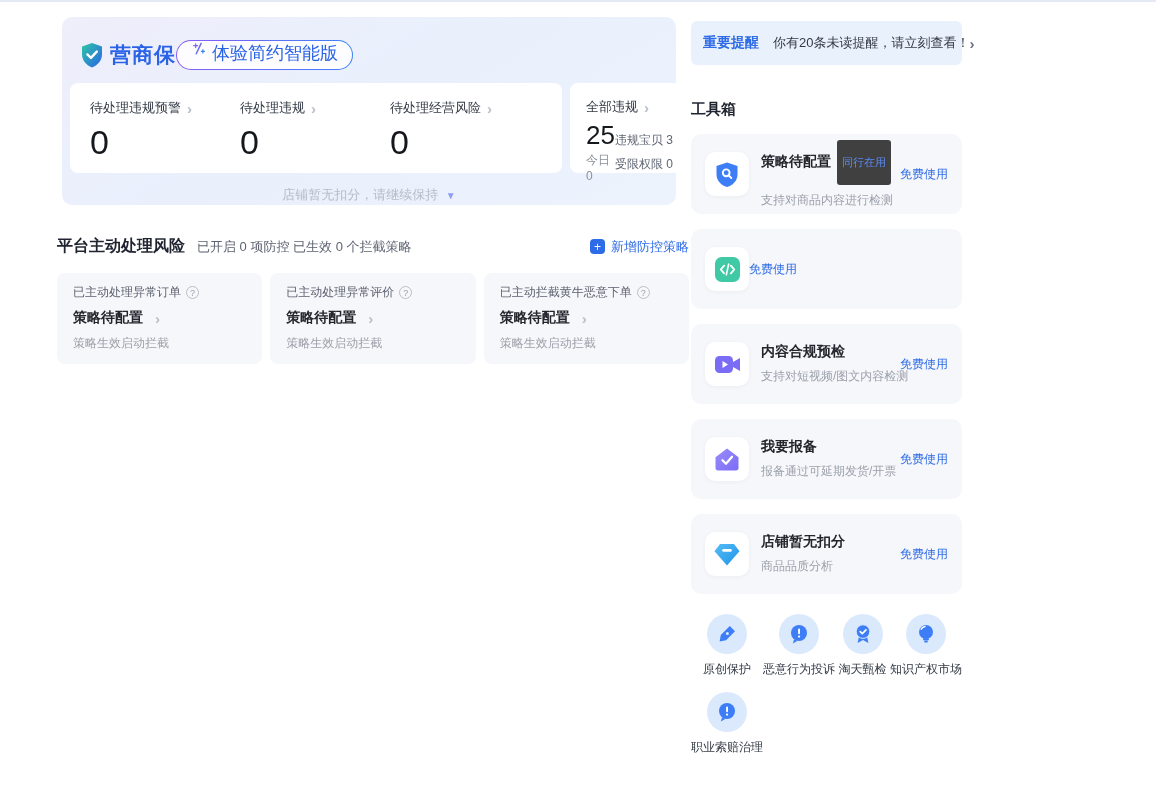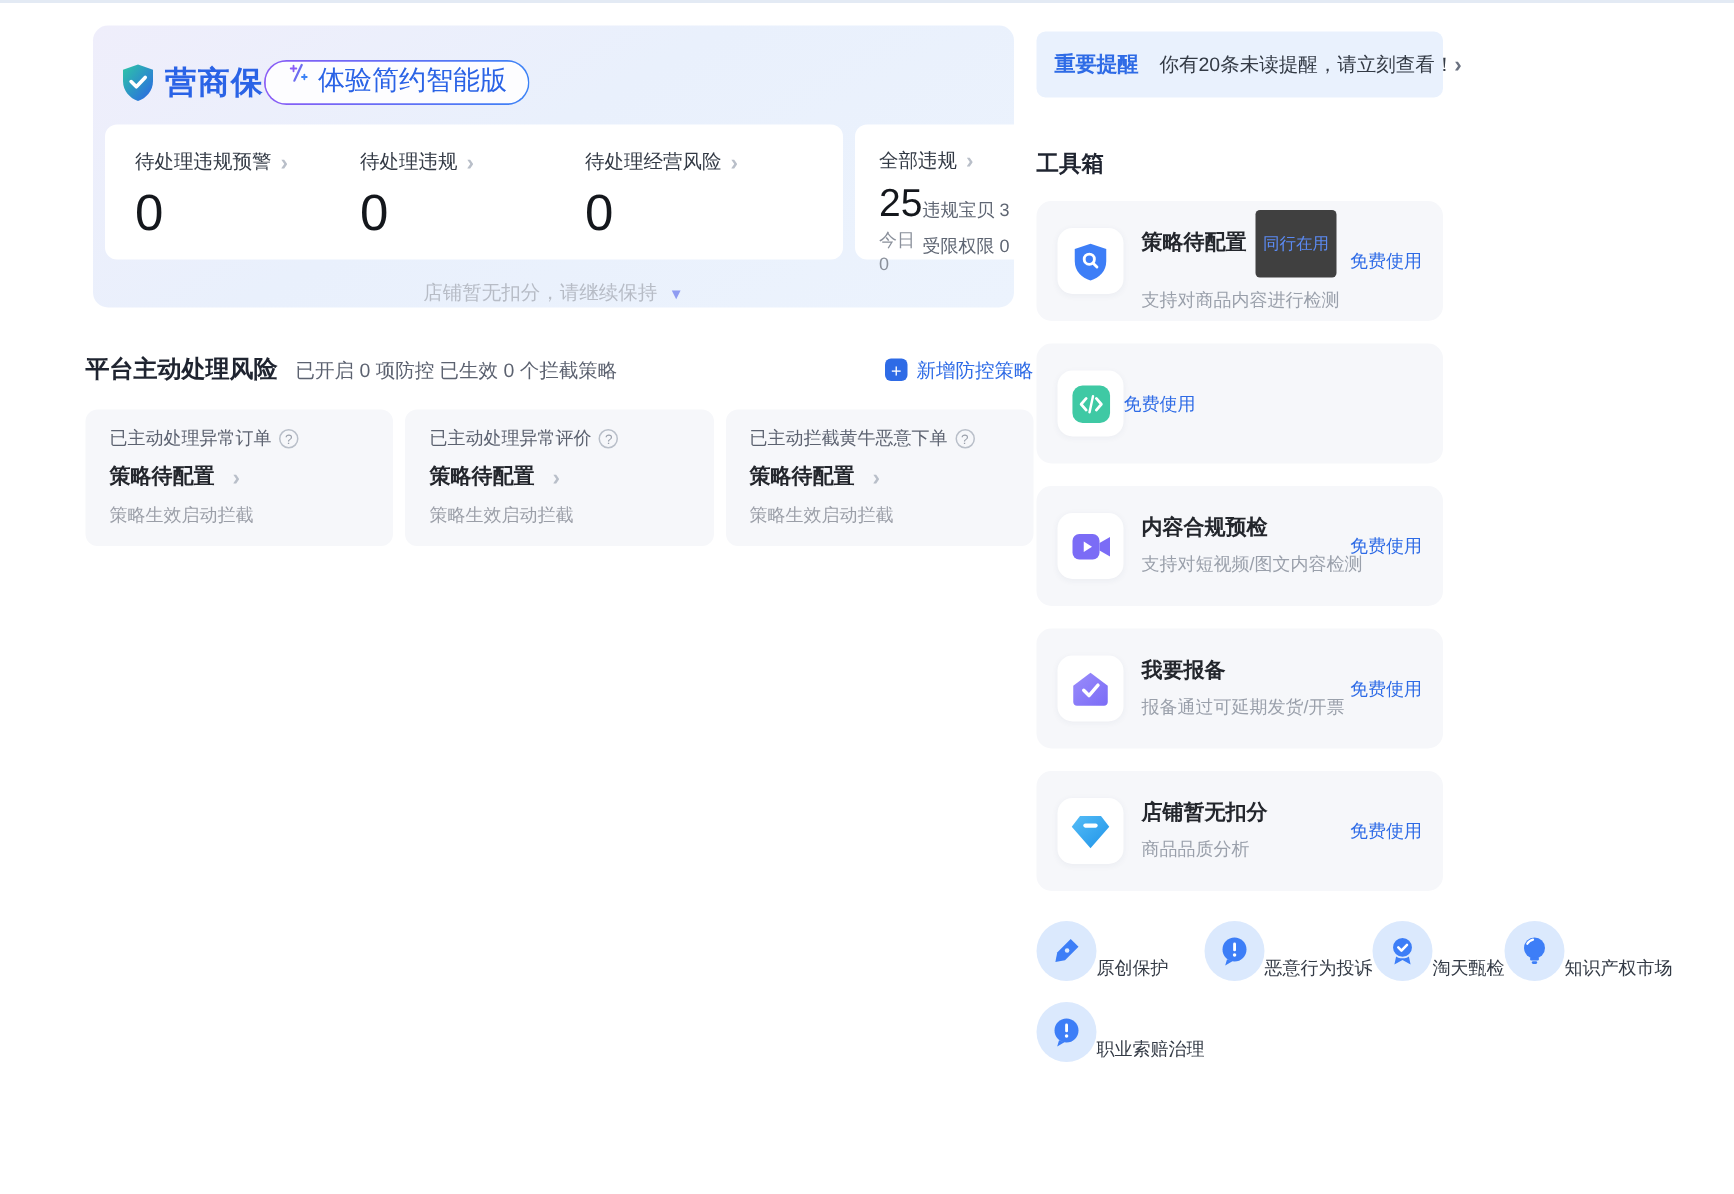--- a/index.html
+++ b/index.html
@@ -75,21 +75,21 @@
   .tool-tile { width:44px; height:44px; background:#fff; border-radius:10px; flex:none;
     display:flex; align-items:center; justify-content:center; box-shadow:0 1px 4px rgba(31,50,90,.05); }
   .tool-info { flex:1; margin-left:12px; min-width:0; }
   .tool-title-row { display:flex; align-items:center; gap:6px; }
   .tool-title { font-size:14px; font-weight:bold; color:#23262c; white-space:nowrap; }
   .tool-tag { font-size:11px; color:#5b8af2; background:#404040; border-radius:3px; padding:15px 5px; white-space:nowrap; }
   .tool-desc { margin-top:7px; font-size:12px; color:#9aa0ab; white-space:nowrap; }
   .tool-link { font-size:12px; color:#2e6be6; white-space:nowrap; cursor:pointer; }
 
   .quick-grid { margin-top:20px; display:grid; grid-template-columns:repeat(4,1fr); row-gap:14px; }
-  .quick-item { display:flex; align-items:flex-end; cursor:pointer; }
+  .quick-item { display:flex; flex-direction:column; align-items:center; cursor:pointer; }
   .quick-circle { width:40px; height:40px; border-radius:50%; background:#dbe9fd;
     display:flex; align-items:center; justify-content:center; }
   .quick-label { margin-top:7px; font-size:12px; color:#333a45; white-space:nowrap; }
 </style>
 </head>
 <body>
 
 <div class="top-hairline"></div>
 
 <div class="left-col">

